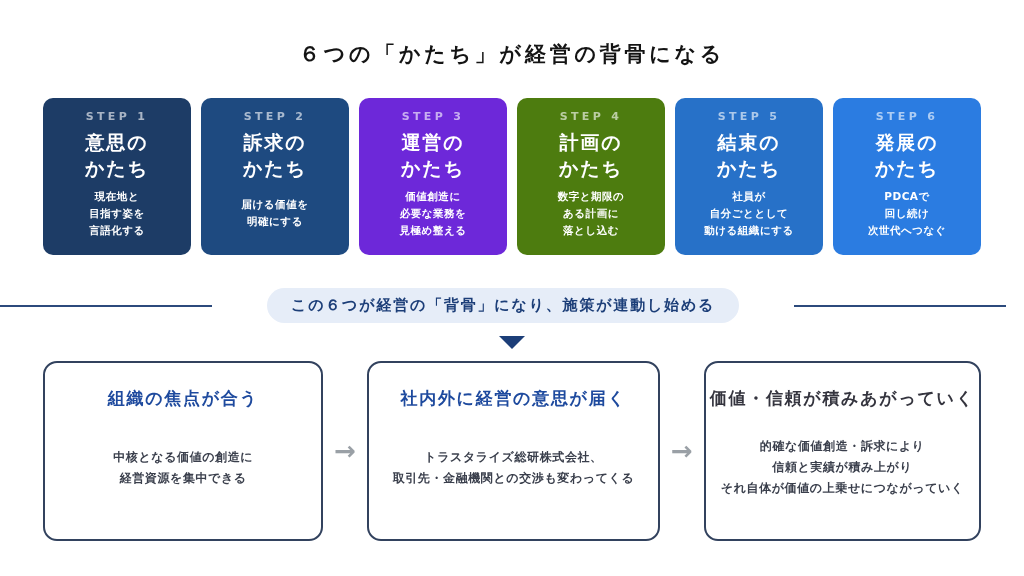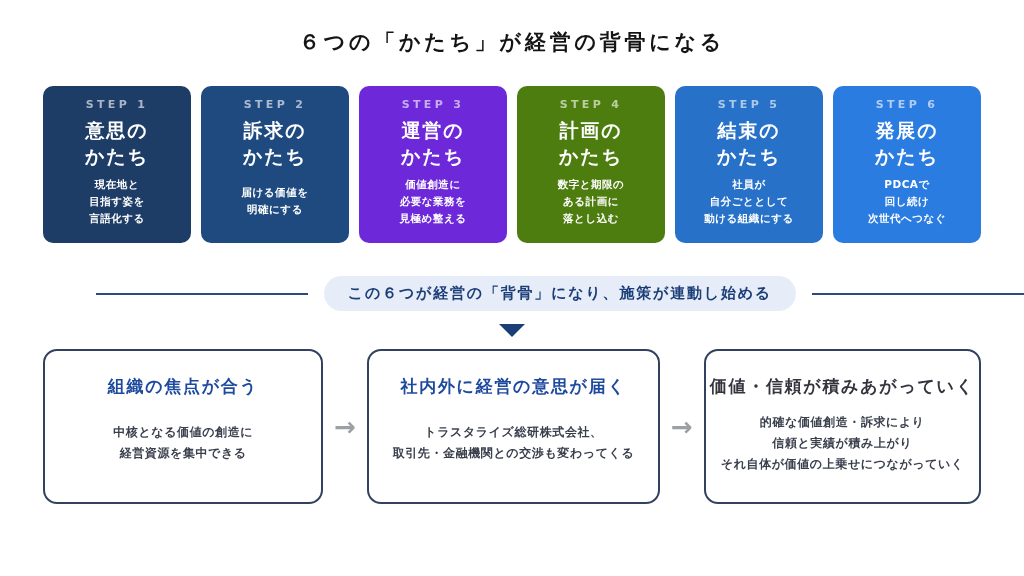--- a/index.html
+++ b/index.html
@@ -7,21 +7,21 @@
   body {
     background: #ffffff;
     font-family: "DejaVu Sans", "Liberation Sans", sans-serif;
     overflow: hidden;
   }
   .page { width: 1024px; height: 576px; position: relative; }
 
   
   .main-title {
     text-align: center;
-    padding-top: 28px;
+    padding-top: 40px;
     font-size: 21px;
     font-weight: bold;
     letter-spacing: 0.18em;
     color: #141414;
   }
 
   
   .steps-row {
     display: flex;
     justify-content: center;
@@ -64,22 +64,23 @@
     font-weight: bold;
     line-height: 1.6;
     letter-spacing: 0.05em;
     white-space: pre-line;
   }
 
   
   .banner-row {
     display: flex;
     align-items: center;
-    justify-content: flex-end;
+    justify-content: flex-start;
     margin-top: 33px;
+    gap: 39px;
   }
   .banner-line {
     width: 212px;
     height: 2px;
     background: #2c4a7c;
   }
   .banner-pill {
     background: #e6edf8;
     color: #1c3e78;
     font-size: 15px;
@@ -99,21 +100,21 @@
   }
 
   
   .outcomes-row {
     display: flex;
     align-items: center;
     justify-content: center;
     margin-top: 12px;
   }
   .outcome-box {
-    height: 155px;
+    height: 180px;
     background: #ffffff;
     border: 2px solid #32425e;
     border-radius: 14px;
     text-align: center;
     display: flex;
     flex-direction: column;
     align-items: center;
     padding: 24px 10px 14px 10px;
   }
   .outcome-box.w1 { width: 280px; }

